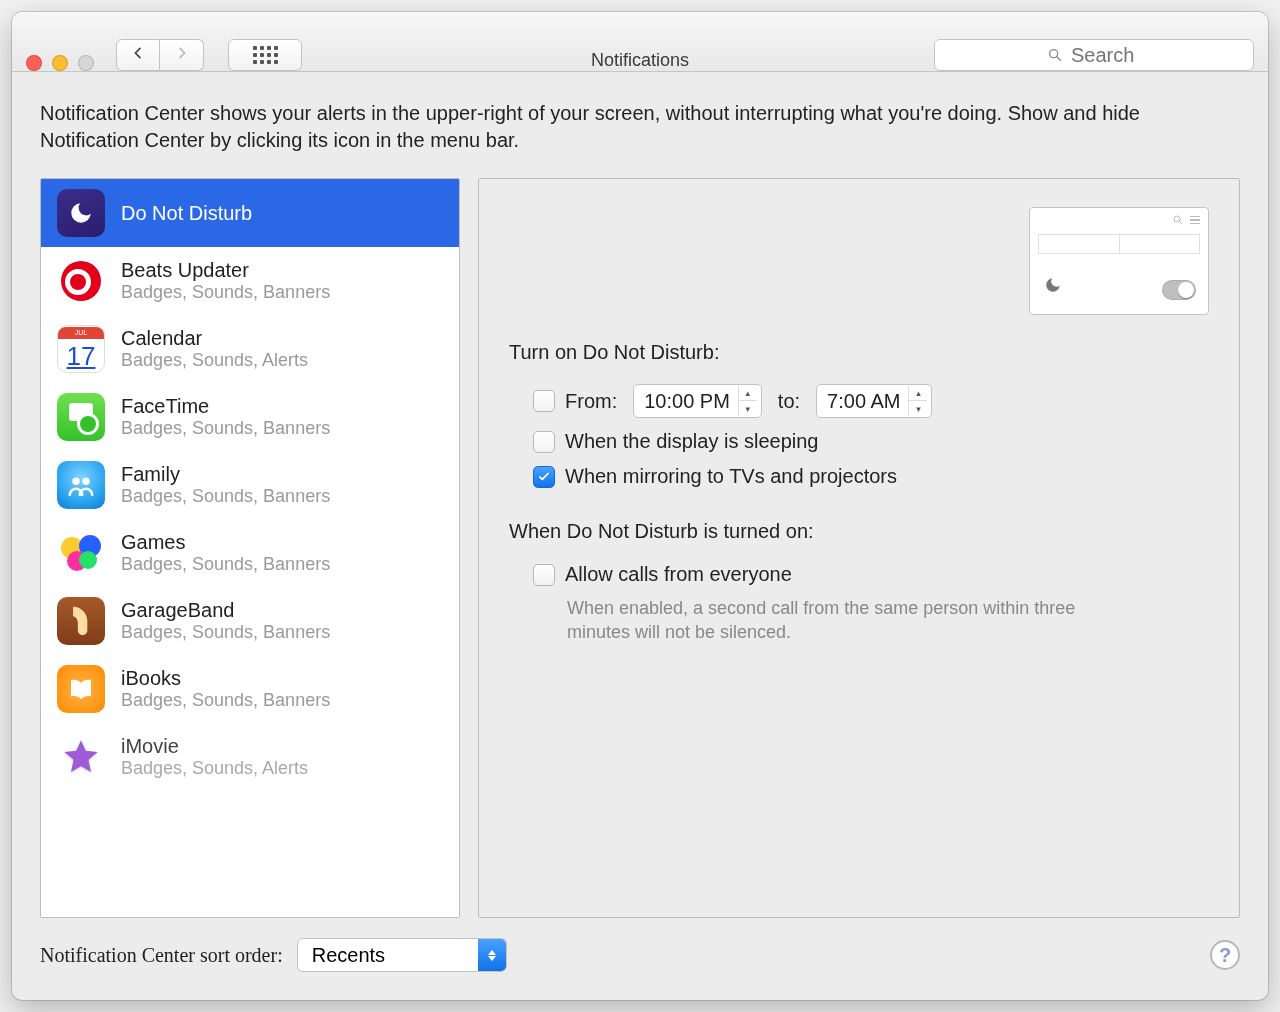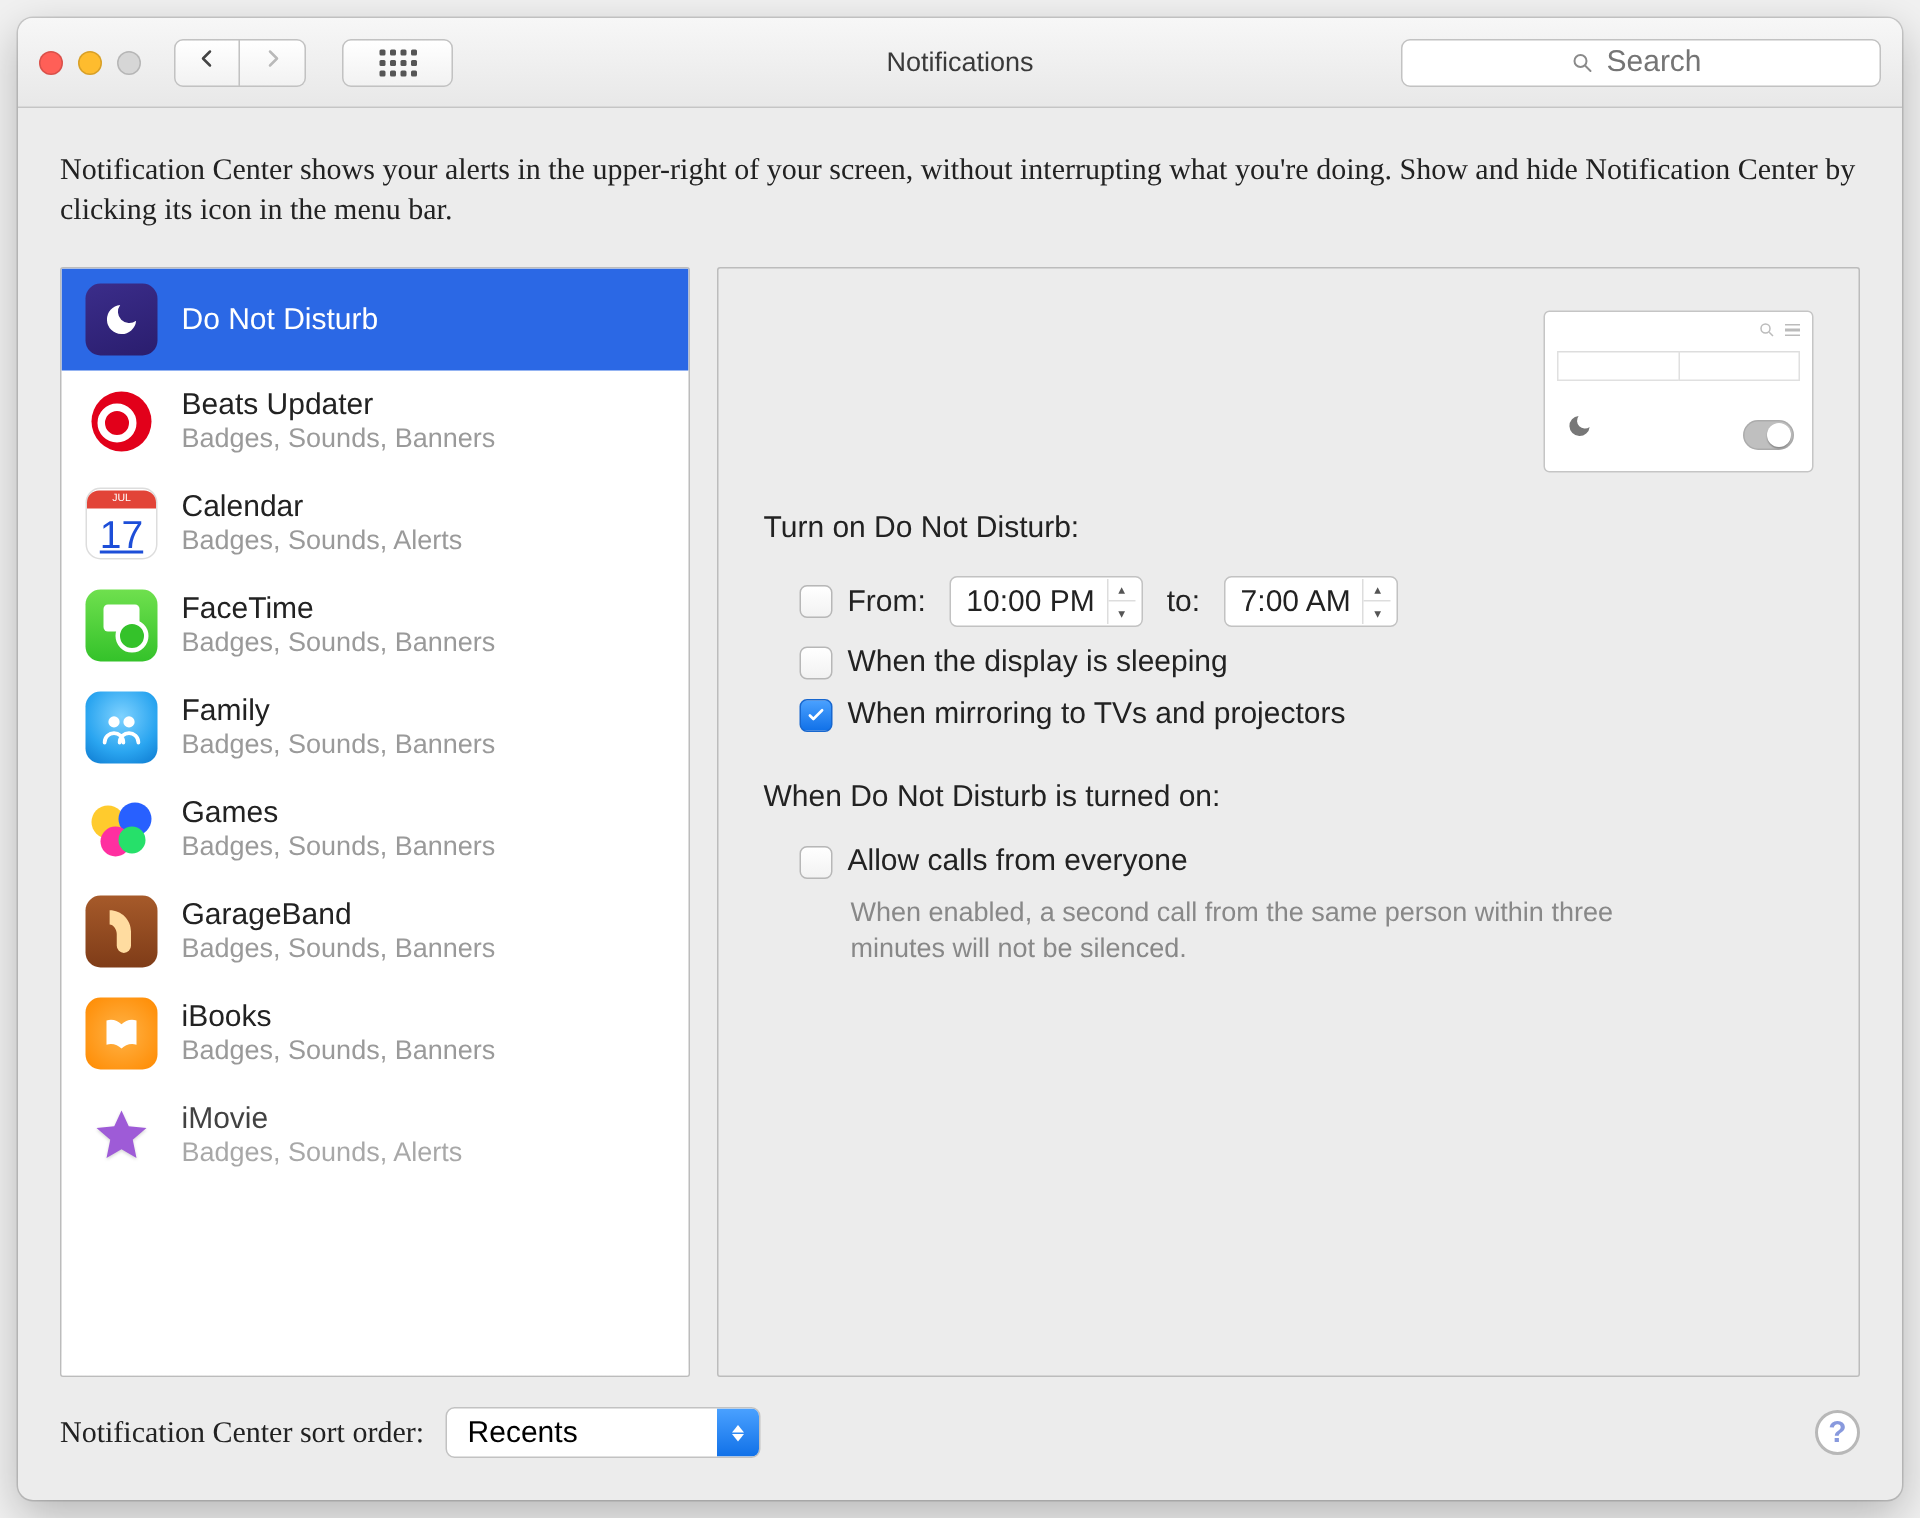--- a/index.html
+++ b/index.html
@@ -8,21 +8,21 @@
 
 .window {
   width: 1256px; height: 988px; margin: 12px; border-radius: 10px;
   background: #ececec; box-shadow: 0 10px 30px rgba(0,0,0,.25), 0 0 0 1px rgba(0,0,0,.15);
   display: flex; flex-direction: column; overflow: hidden;
 }
 
 
 .titlebar {
   height: 60px; background: linear-gradient(#f7f7f7, #e8e8e8);
-  border-bottom: 1px solid #c5c5c5; display: flex; align-items: center;
+  border-bottom: 1px solid #c5c5c5; display: flex; align-items: flex-end;
   padding: 0 14px; gap: 10px; position: relative;
 }
 .traffic { display: flex; gap: 10px; margin-right: 12px; }
 .tl { width: 16px; height: 16px; border-radius: 50%; box-shadow: inset 0 0 0 1px rgba(0,0,0,.15); }
 .tl.red { background: #ff5f57; }
 .tl.yellow { background: #febc2e; }
 .tl.gray { background: #d6d6d6; }
 
 .seg { display: flex; }
 .seg button {
@@ -49,21 +49,21 @@
 .search {
   margin-left: auto; width: 320px; height: 32px; border: 1px solid #c2c2c2;
   border-radius: 6px; background: #fff; display: flex; align-items: center; gap: 8px;
   justify-content: center;
 }
 .search svg { width: 16px; height: 16px; color: #8a8a8a; }
 .search input { border: 0; outline: 0; font-size: 20px; color: #777; width: 70px; background: transparent; }
 
 
 .body { flex: 1; display: flex; flex-direction: column; padding: 28px; gap: 16px; }
-.intro { font-size: 20px; color: #222; line-height: 1.35; margin-bottom: 8px; font-family: Liberation Serif, serif; }
+.intro { font-size: 20px; color: #222; line-height: 1.35; margin-bottom: 8px; }
 
 .panes { flex: 1; display: flex; gap: 18px; min-height: 0; }
 
 
 .sidebar {
   width: 420px; border: 1px solid #bcbcbc; border-radius: 2px; background: #fff;
   overflow: hidden; display: flex; flex-direction: column;
 }
 .app-row {
   display: flex; align-items: center; gap: 16px; padding: 10px 16px; cursor: pointer;

